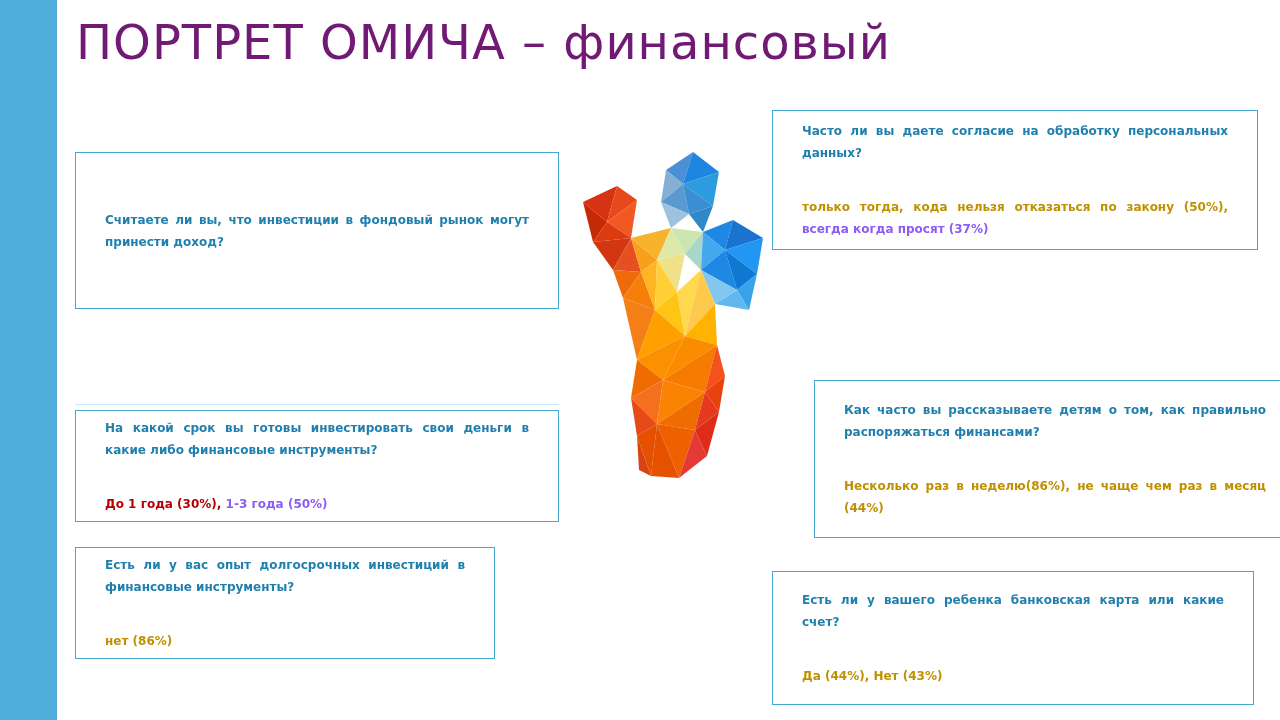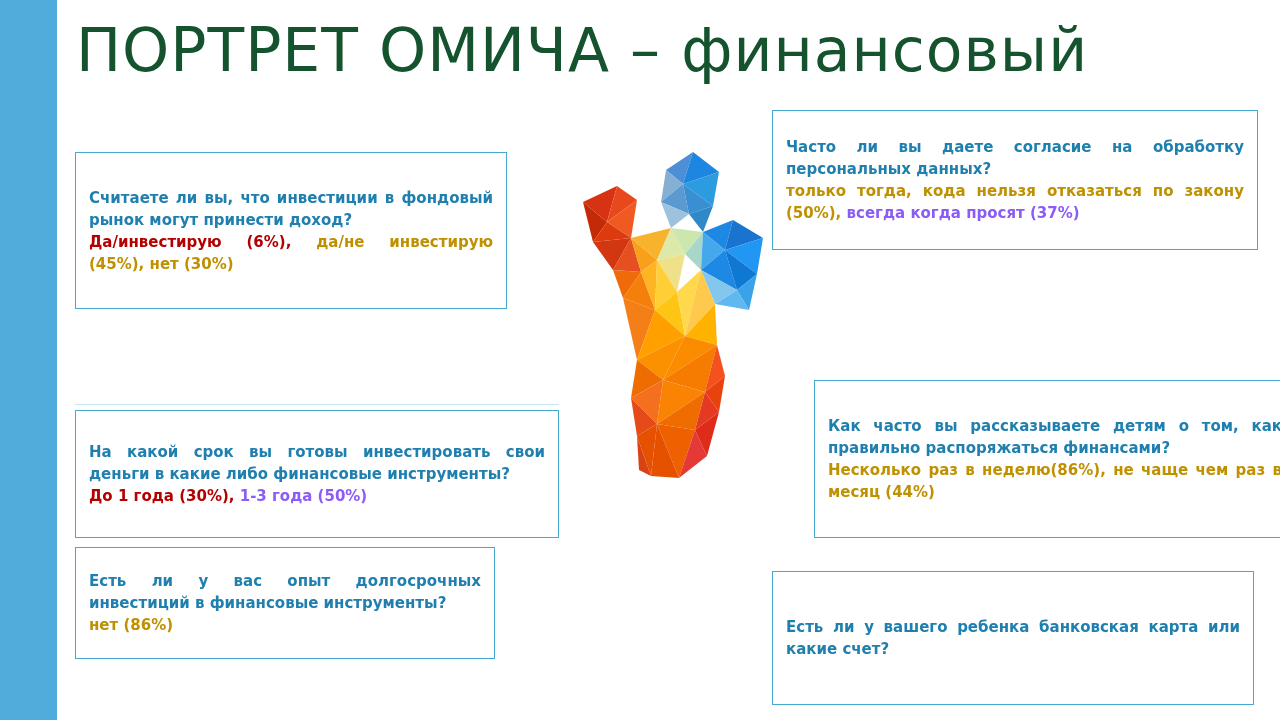--- a/index.html
+++ b/index.html
@@ -7,65 +7,64 @@
     width:1280px;height:720px;position:relative;overflow:hidden;
     background:#ffffff;
     font-family:"DejaVu Sans","Liberation Sans",sans-serif;
   }
   .stripe{
     position:absolute;left:0;top:0;width:57px;height:720px;
     background:#4FACDB;
   }
   .title{
     position:absolute;left:76px;top:14px;width:900px;
-    font-size:60px;line-height:1.2;color:#14532d;
+    font-size:48px;line-height:1.2;color:#701a75;
     letter-spacing:1px;white-space:nowrap;
     font-family:"DejaVu Sans","Liberation Sans",sans-serif;
   }
   .qbox{
     position:absolute;
     border:1px solid #45A8CE;
     background:#ffffff;
     box-sizing:border-box;
     display:flex;flex-direction:column;justify-content:center;
     padding:6px 13px;
   }
-  .qbox p{margin:0;text-align:justify;font-size:15px;line-height:22px;font-weight:bold;}
+  .qbox p{margin:16px;text-align:justify;font-size:12px;line-height:22px;font-weight:bold;}
   .q{color:#1F7FAE;}
   .ans-red{color:#B40000;}
   .ans-gold{color:#BF9000;}
   .ans-green{color:#8b5cf6;}
   .hairline{
     position:absolute;left:75px;top:404px;width:484px;height:0;
     border-top:1px solid #C7E6F2;
   }
   
-  #box-l1{left:75px;top:152px;width:432px;height:157px;}
-  #box-l2{left:75px;top:410px;width:484px;height:128px;}
+  #box-l1{left:75px;top:152px;width:484px;height:157px;}
+  #box-l2{left:75px;top:410px;width:484px;height:112px;}
   #box-l3{left:75px;top:547px;width:420px;height:112px;}
   
   #box-r1{left:772px;top:110px;width:486px;height:140px;}
   #box-r2{left:814px;top:380px;width:482px;height:158px;align-items:flex-end;}
   #box-r3{left:772px;top:571px;width:482px;height:134px;}
   .figure-wrap{
     position:absolute;left:567px;top:140px;width:200px;height:340px;
   }
 </style>
 </head>
 <body>
 
 <div class="stripe"></div>
 
 <div class="title">ПОРТРЕТ ОМИЧА – финансовый</div>
 
 <div class="hairline"></div>
 
 <div class="qbox" id="box-l1">
   <p class="q">Считаете ли вы, что инвестиции в фондовый рынок могут принести доход?</p>
-  <p><span class="ans-red">Да/инвестирую (6%),</span><span class="ans-gold"> да/не инвестирую (45%), нет (30%)</span></p>
 </div>
 
 <div class="qbox" id="box-l2">
   <p class="q">На какой срок вы готовы инвестировать свои деньги в какие либо финансовые инструменты?</p>
   <p><span class="ans-red">До 1 года (30%),</span><span class="ans-green"> 1-3 года (50%)</span></p>
 </div>
 
 <div class="qbox" id="box-l3">
   <p class="q">Есть ли у вас опыт долгосрочных инвестиций в финансовые инструменты?</p>
   <p><span class="ans-gold">нет (86%)</span></p>
@@ -76,20 +75,21 @@
   <p><span class="ans-gold">только тогда, кода нельзя отказаться по закону (50%),</span><span class="ans-green"> всегда когда просят (37%)</span></p>
 </div>
 
 <div class="qbox" id="box-r2">
   <p class="q">Как часто вы рассказываете детям о том, как правильно распоряжаться финансами?</p>
   <p><span class="ans-gold">Несколько раз в неделю(86%), не чаще чем раз в месяц (44%)</span></p>
 </div>
 
 <div class="qbox" id="box-r3">
   <p class="q">Есть ли у вашего ребенка банковская карта или какие счет?</p>
+  <p><span class="ans-gold">Да (44%), Нет (43%)</span></p>
 </div>
 
 <div class="figure-wrap">
   <svg width="200" height="340" viewBox="0 0 200 340" xmlns="http://www.w3.org/2000/svg">
 
     <polygon points="99,30 126,12 116,44" fill="#4C8FD6"></polygon>
     <polygon points="126,12 152,32 116,44" fill="#1C86E0"></polygon>
     <polygon points="116,44 152,32 146,66" fill="#2D9BE0"></polygon>
     <polygon points="99,30 116,44 94,62" fill="#86AFD4"></polygon>
     <polygon points="94,62 116,44 122,74" fill="#5A9AD0"></polygon>

